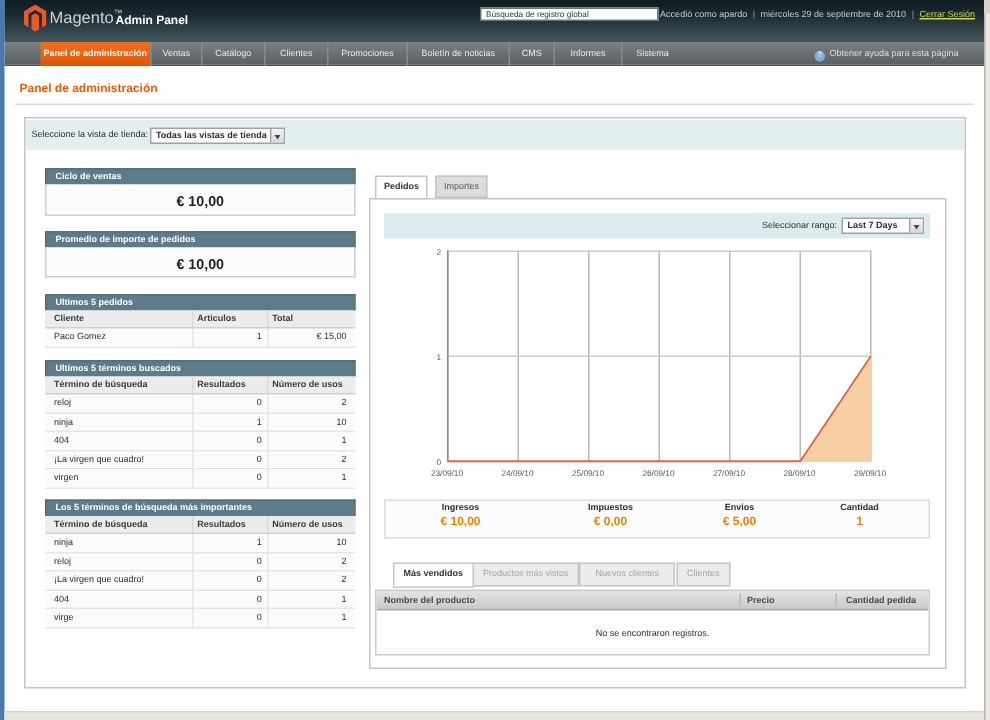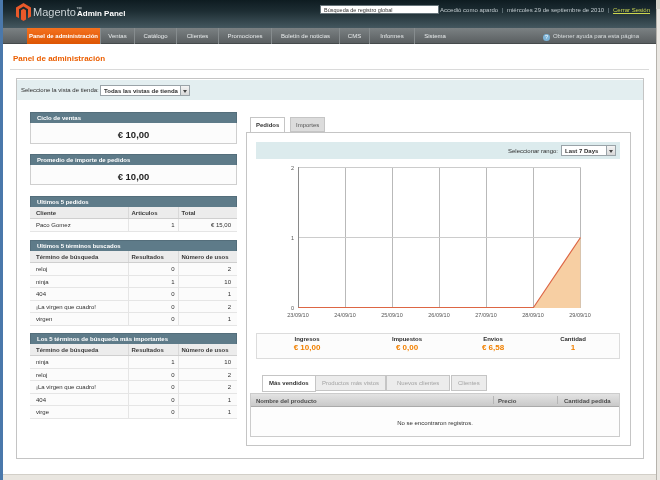--- a/index.html
+++ b/index.html
@@ -276,21 +276,21 @@
 <div class="tot" style="left:257px;">
     <div class="lab">Ingresos</div>
     <div class="val">€ 10,00</div>
   </div>
 <div class="tot" style="left:357px;">
     <div class="lab">Impuestos</div>
     <div class="val">€ 0,00</div>
   </div>
 <div class="tot" style="left:443px;">
     <div class="lab">Envios</div>
-    <div class="val">€ 6,58</div>
+    <div class="val">€ 5,00</div>
   </div>
 <div class="tot" style="left:523px;">
     <div class="lab">Cantidad</div>
     <div class="val">1</div>
   </div>
 
 <div class="btab on" style="left:262px;">Más vendidos</div>
 <div class="btab off" style="left:315px;">Productos más vistos</div>
 <div class="btab off" style="left:386px;padding:0 10px;">Nuevos clientes</div>
 <div class="btab off" style="left:451px;">Clientes</div>

